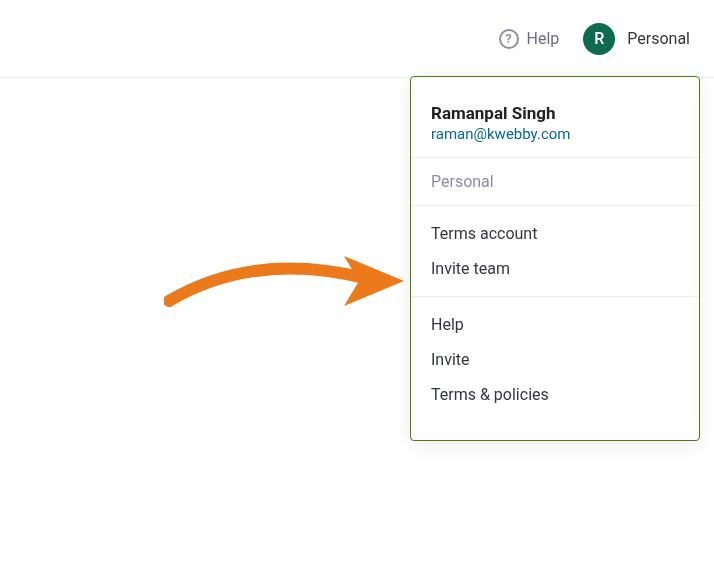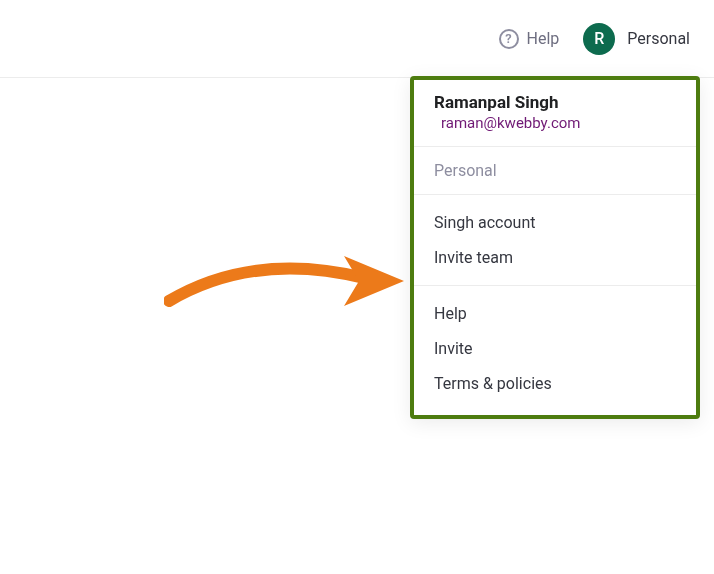--- a/index.html
+++ b/index.html
@@ -65,38 +65,37 @@
     .account-label {
       color: #353740;
       font-size: 16px;
     }
     .dropdown {
       position: absolute;
       top: 76px;
       right: 14px;
       width: 290px;
       background: #fff;
-      border: 4px solid #4d7c0f;
+      border: 1px solid #4d7c0f;
       border-radius: 4px;
       box-shadow: 0 4px 20px rgba(0,0,0,0.08);
-      padding: 4px 0;
+      padding: 18px 0;
     }
     .dropdown-header {
       padding: 8px 20px 14px 20px;
     }
     .user-name {
       font-size: 17px;
       font-weight: 700;
       color: #202123;
       margin-bottom: 2px;
     }
     .user-email {
       font-size: 15px;
-      color: #701a75;
-      margin-left: 7px;
+      color: #0369a1;
     }
     .divider {
       height: 1px;
       background: #ececec;
       margin: 0;
     }
     .section-label {
       padding: 14px 20px;
       font-size: 16px;
       color: #8e8ea0;
@@ -137,21 +136,21 @@
 
 <div class="dropdown">
   <div class="dropdown-header">
     <div class="user-name">Ramanpal Singh</div>
     <div class="user-email">raman@kwebby.com</div>
   </div>
   <div class="divider"></div>
   <div class="section-label">Personal</div>
   <div class="divider"></div>
   <div class="menu-group">
-    <div class="menu-item">Singh account</div>
+    <div class="menu-item">Terms account</div>
     <div class="menu-item">Invite team</div>
   </div>
   <div class="divider"></div>
   <div class="menu-group">
     <div class="menu-item">Help</div>
     <div class="menu-item">Invite</div>
     <div class="menu-item">Terms &amp; policies</div>
   </div>
 </div>
 

